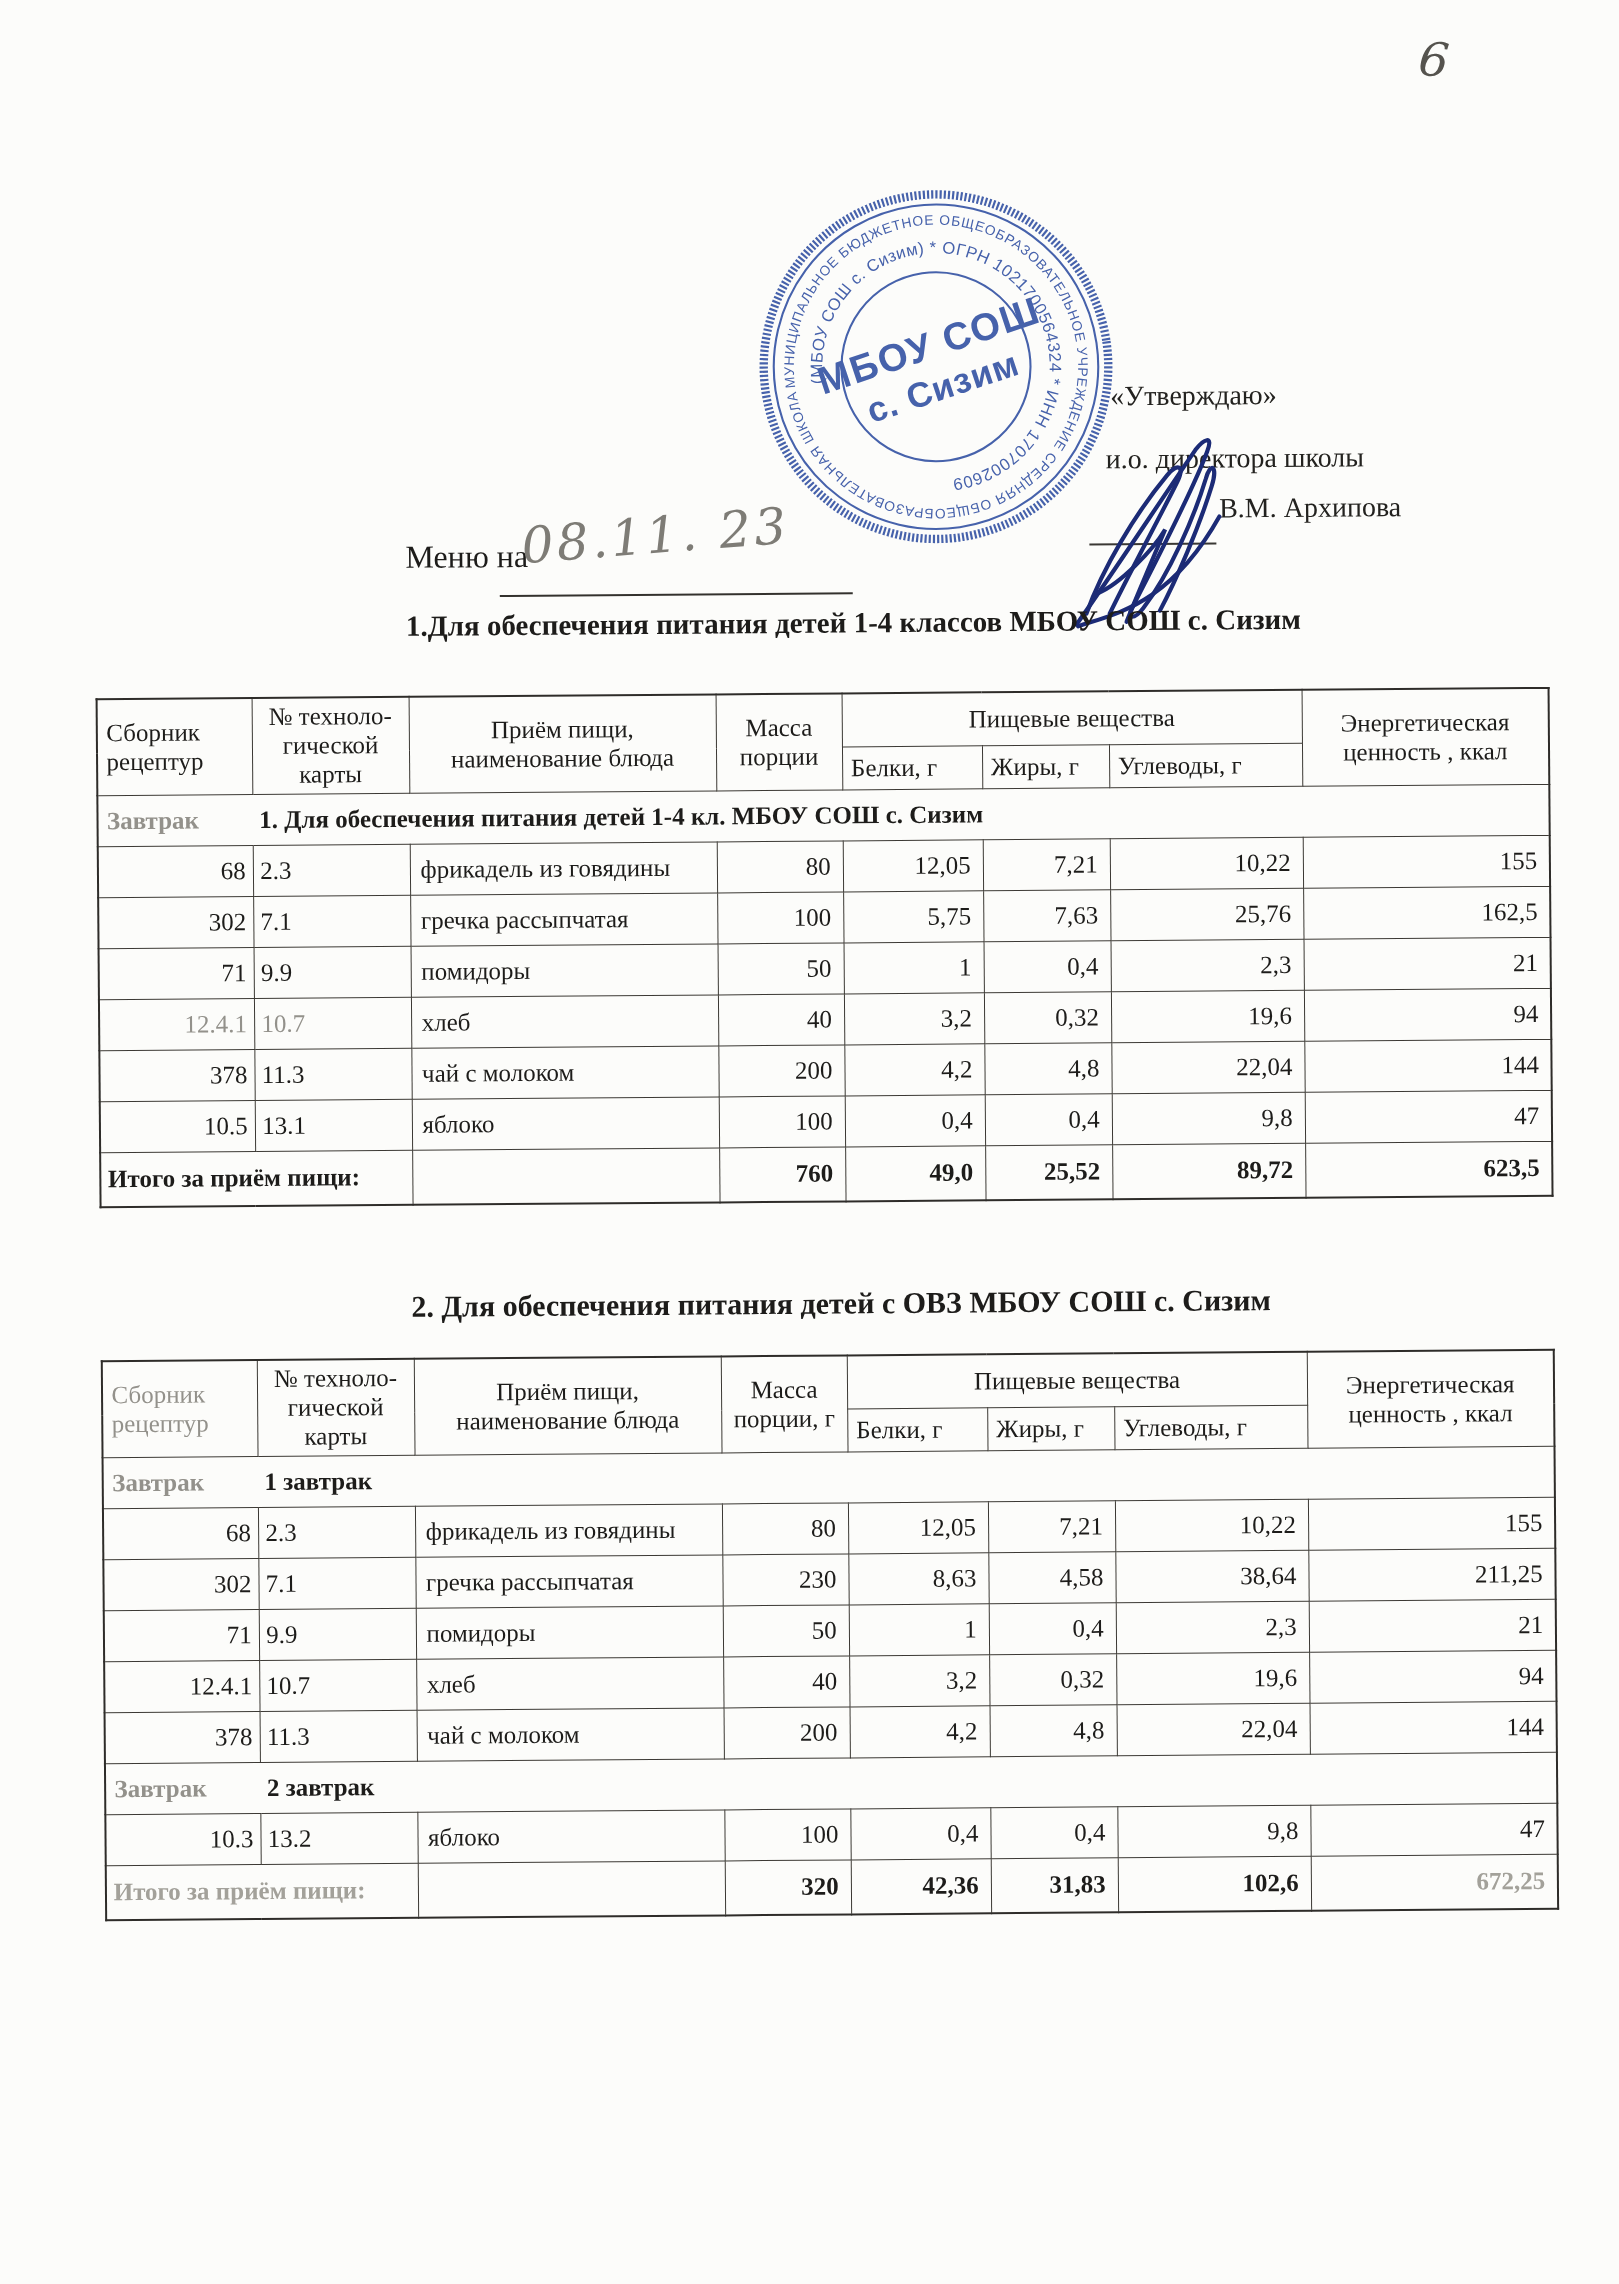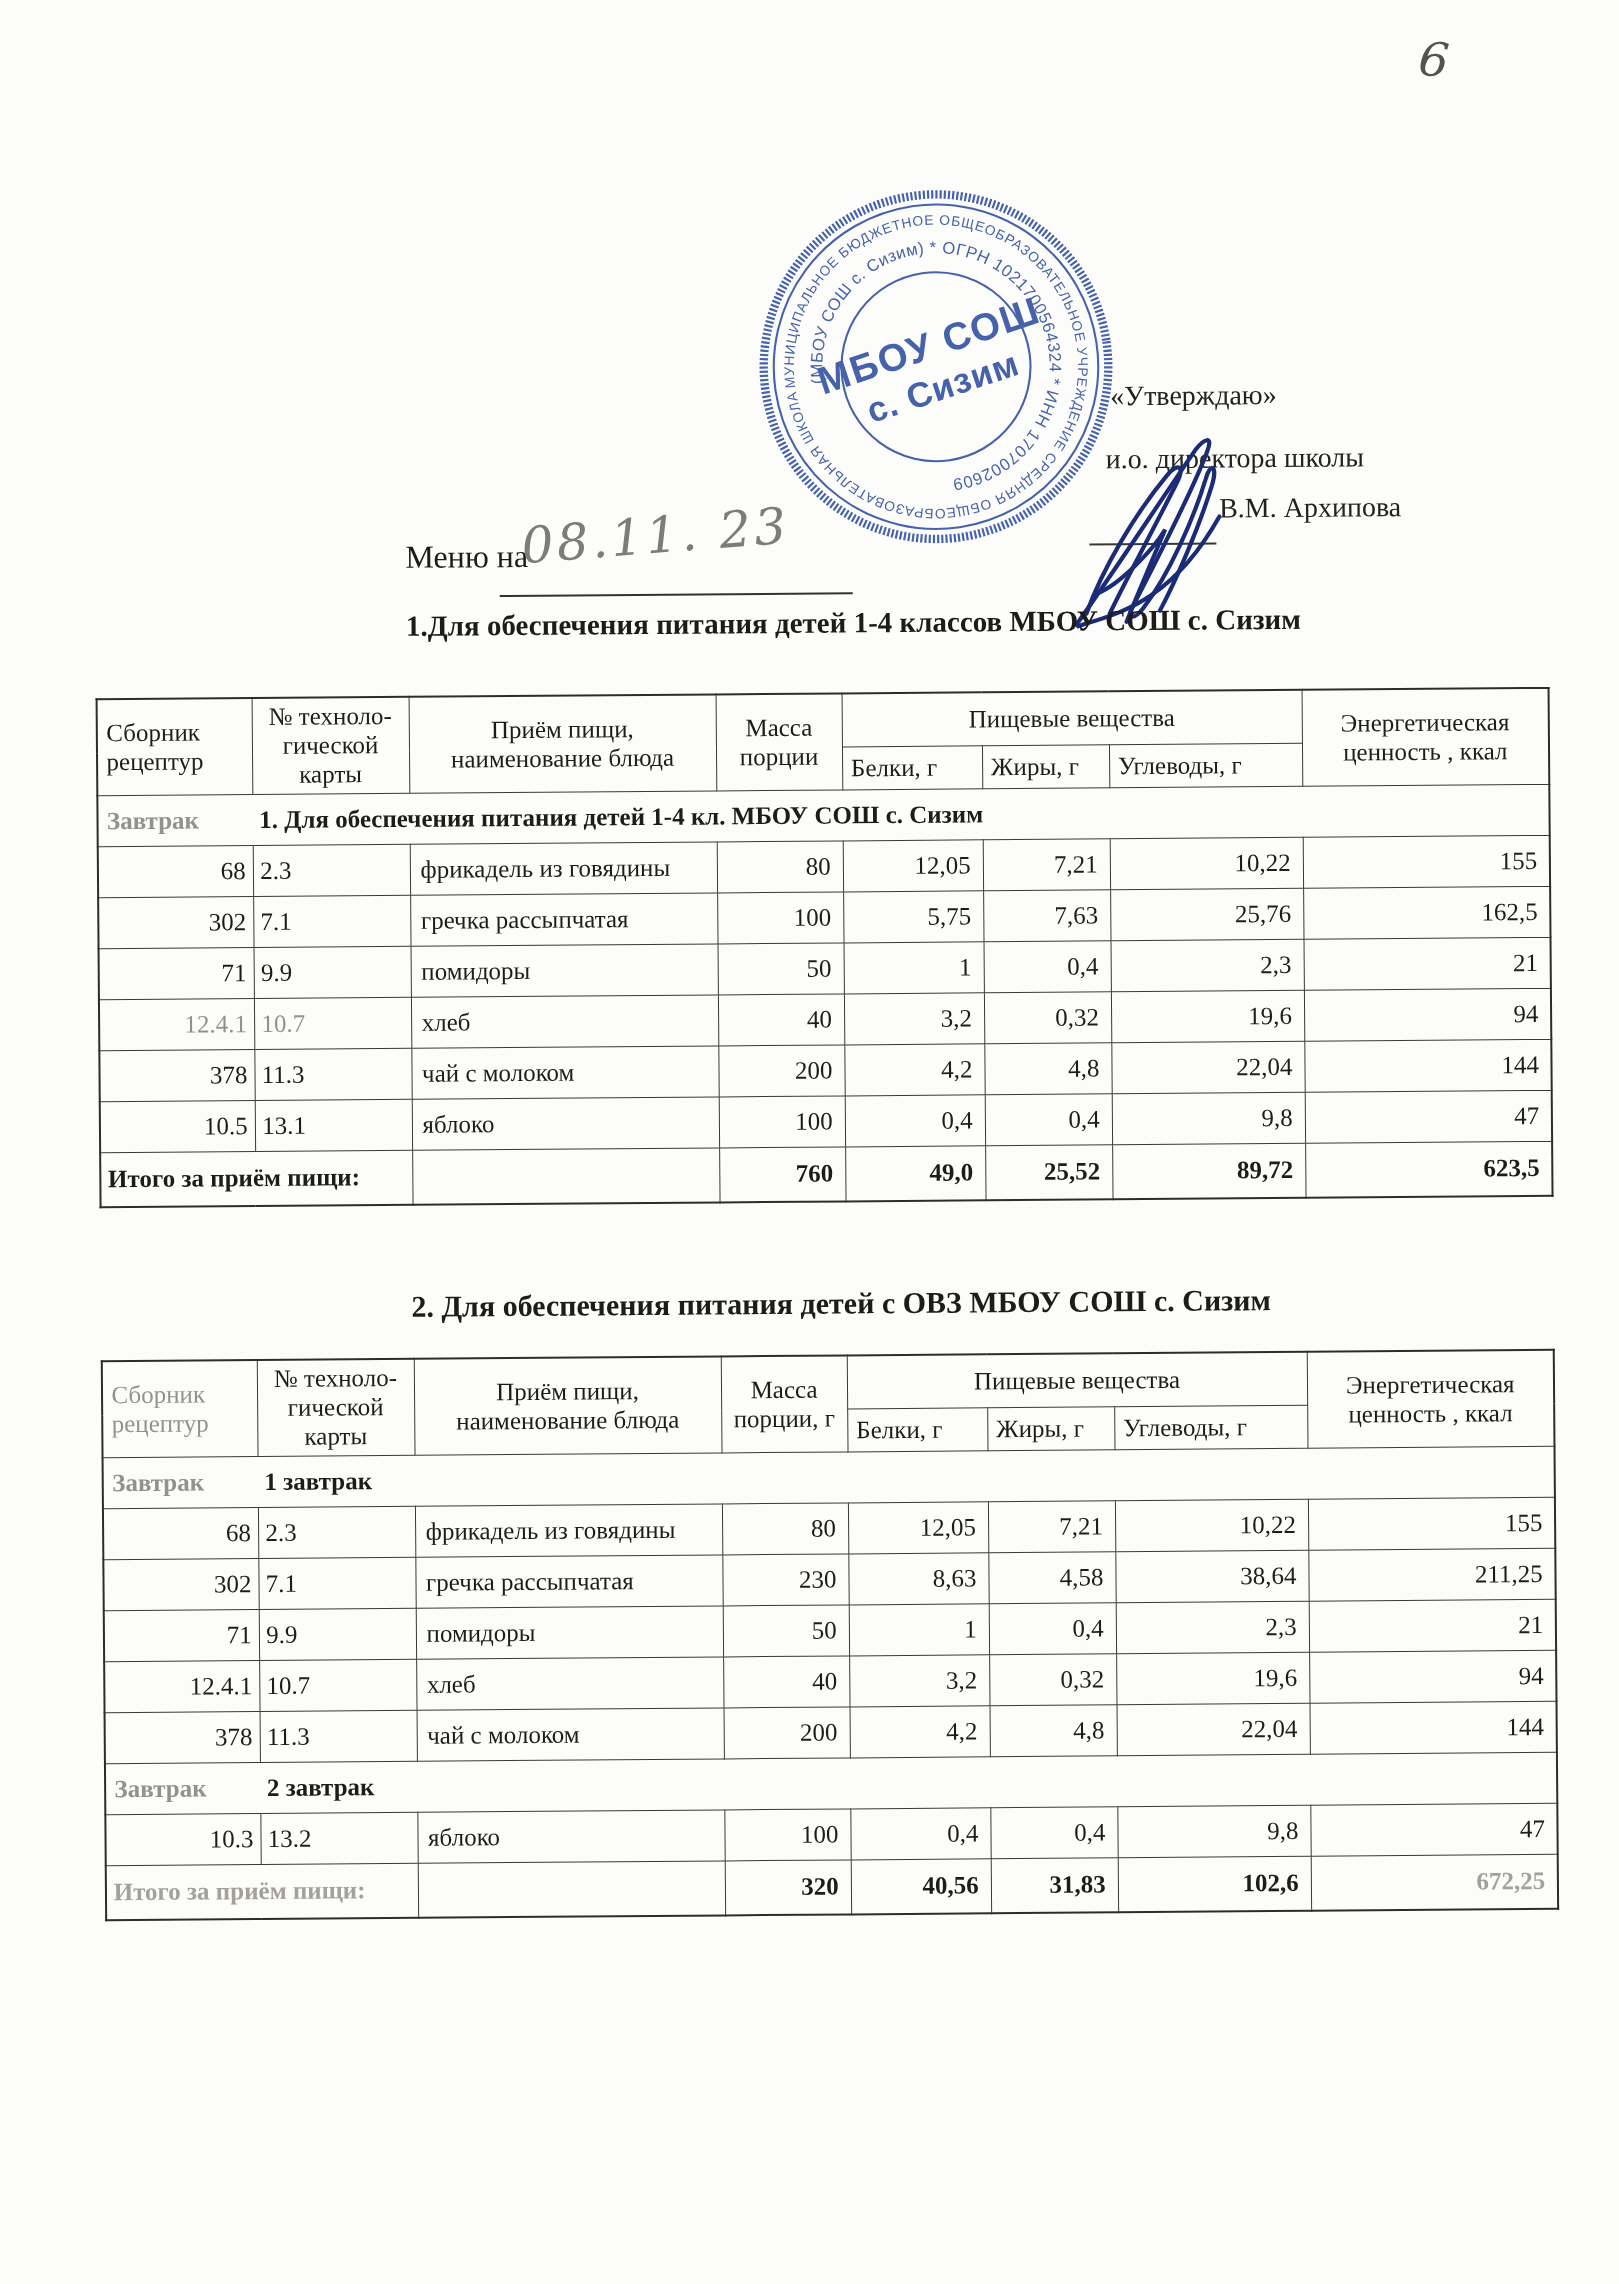--- a/index.html
+++ b/index.html
@@ -306,21 +306,21 @@
         <td class="num">100</td>
         <td class="num">0,4</td>
         <td class="num">0,4</td>
         <td class="num">9,8</td>
         <td class="num">47</td>
       </tr>
       <tr class="tot">
         <td colspan="2" class="fade2">Итого за приём пищи:</td>
         <td></td>
         <td class="num">320</td>
-        <td class="num">40,56</td>
+        <td class="num">42,36</td>
         <td class="num">31,83</td>
         <td class="num">102,6</td>
         <td class="num fade2">672,25</td>
       </tr>
     </tbody>
       </table>
 
   </div>
 </div>
 

